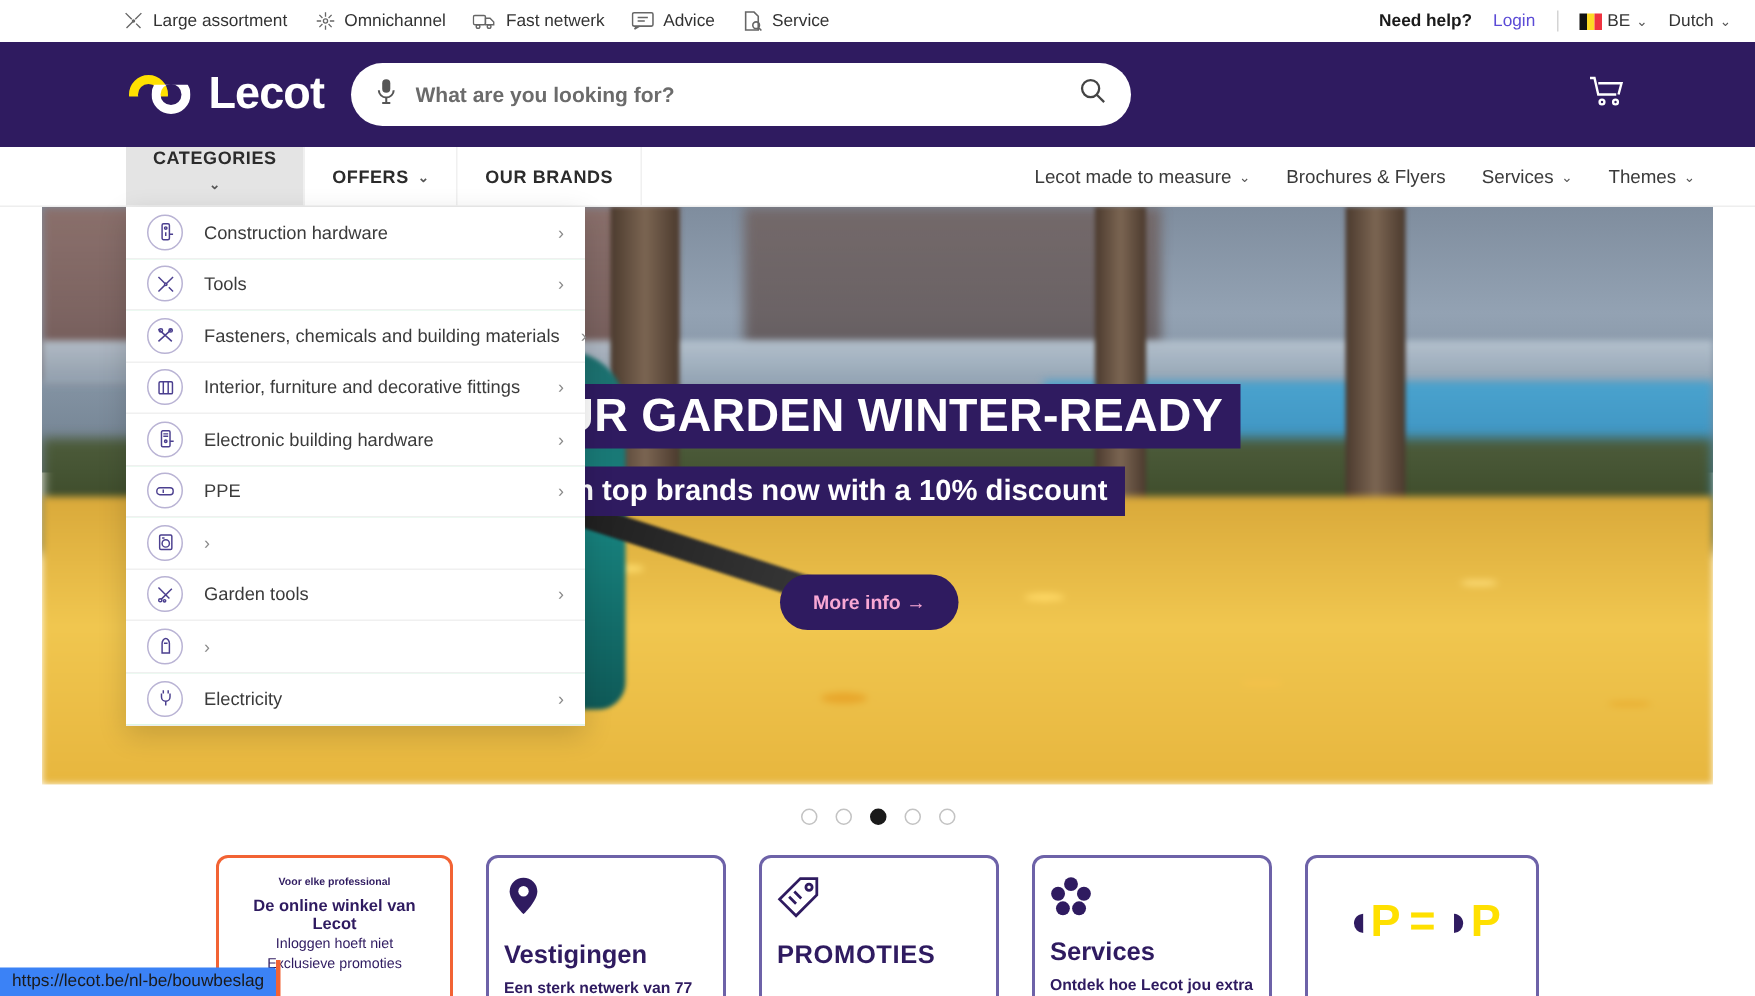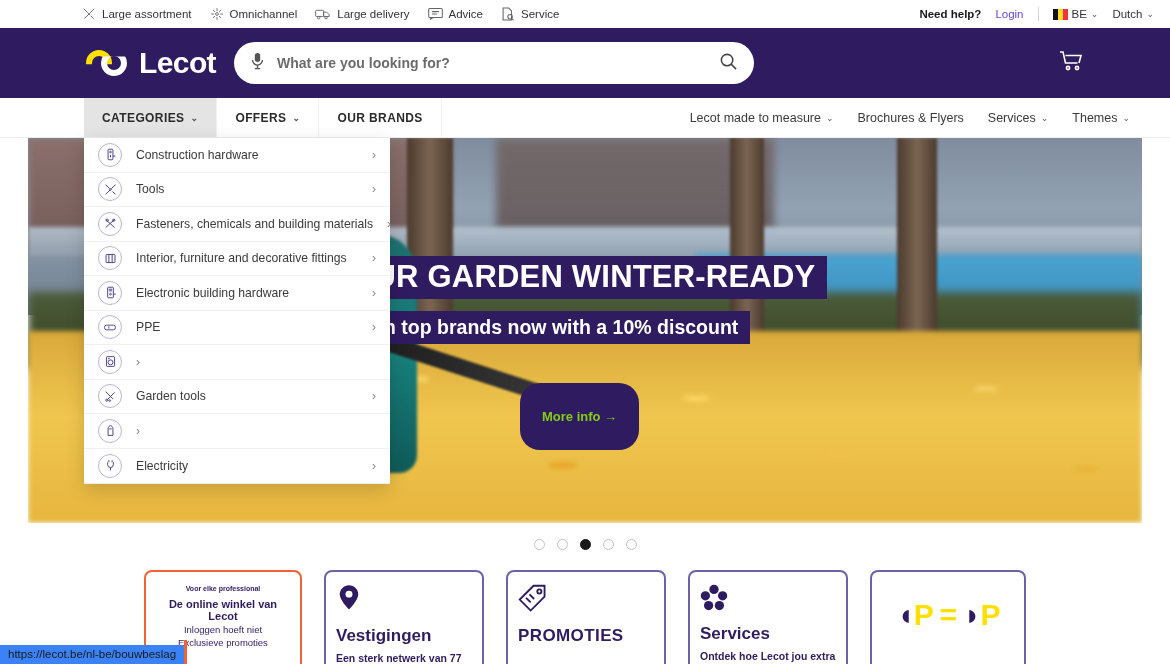--- a/index.html
+++ b/index.html
@@ -57,21 +57,21 @@
     height: 40px; background: #ffffff; display: flex; align-items: stretch;
     padding: 0; position: relative; z-index: 30;
     border-bottom: 1px solid #eee;
   }
   .nav-left { display: flex; align-items: stretch; margin-left: 84px; }
   .nav-item {
     display: flex; align-items: center; gap: 6px; padding: 0 18px;
     font-size: 12px; font-weight: 700; letter-spacing: .4px; color: #2b2b2b;
     cursor: pointer; border-right: 1px solid #f0f0f0;
   }
-  .nav-item.active { background: #e4e4e4; }
+  .nav-item.active { background: #e4e4e4; flex-direction: column; }
   .nav-right { margin-left: auto; margin-right: 40px; display: flex; align-items: center; gap: 24px; }
   .nav-link { display:flex; align-items:center; gap:5px; font-size: 12.5px; color: #3a3a3a; cursor: pointer; }
 
   
   .hero { position: relative; height: 385px; width: 1114px; margin: 0 28px; overflow: hidden; }
   .hero-bg { position: absolute; inset: 0; }
   .sky { position:absolute; left:0; top:0; width:100%; height:46%;
      background: linear-gradient(180deg,#7f8d9e 0%, #93a2b3 40%, #6f7f8e 100%); }
   .bldg { position:absolute; top:0; left:0; width: 38%; height: 30%;
      background: linear-gradient(180deg,#8d6b63,#6d4f4a); opacity:.85; filter: blur(3px); }
@@ -111,22 +111,22 @@
     display: inline-block; background: #2f1b60; color: #fff;
     font-size: 31px; font-weight: 800; letter-spacing: .2px;
     padding: 4px 12px 6px 12px; margin-left: 188px; line-height: 1.08;
   }
   .hero-sub {
     display: inline-block; background: #2f1b60; color: #fff;
     font-size: 19.5px; font-weight: 700; padding: 5px 12px; margin-top: 12px; margin-left: 188px;
   }
   .hero-cta {
     position: absolute; left: 492px; top: 245px;
-    background: #2f1b60; color: #84cc16; border: none; border-radius: 20px;
-    padding: 26px 22px; font-size: 13px; font-weight: 700; cursor: pointer;
+    background: #2f1b60; color: #f9a8d4; border: none; border-radius: 20px;
+    padding: 11px 22px; font-size: 13px; font-weight: 700; cursor: pointer;
     font-family: "Liberation Sans", sans-serif;
   }
 
   
   .dots { display: flex; justify-content: center; gap: 12px; margin-top: 16px; }
   .dot { width: 11px; height: 11px; border-radius: 50%; border: 1px solid #c3c3c3; background: #fff; cursor: pointer; }
   .dot.active { background: #1a1a1a; border-color: #1a1a1a; }
 
   
   .cards { display: flex; gap: 22px; justify-content: center; margin-top: 20px; padding: 0 28px; }
@@ -204,21 +204,21 @@
 
       <div class="tb-item">
         <span>
           <svg width="16" height="14" viewBox="0 0 26 20" stroke="#666" stroke-width="1.5" fill="none">
             <rect x="1" y="4" width="13" height="10" rx="1.5"></rect>
               <path d="M14 7h5l4 4v3h-9z"></path>
             <circle cx="6" cy="16" r="2"></circle>
               <circle cx="18" cy="16" r="2"></circle>
           </svg>
         </span>
-        <span>Large delivery</span>
+        <span>Fast netwerk</span>
       </div>
 
       <div class="tb-item">
         <span>
           <svg width="15" height="14" viewBox="0 0 22 18" stroke="#666" stroke-width="1.5" fill="none">
             <rect x="1" y="1" width="20" height="13" rx="1.5"></rect>
               <path d="M6 5.5h10M6 9h7"></path>
               <path d="M5 14l-2 3 5-3"></path>
           </svg>
         </span>

